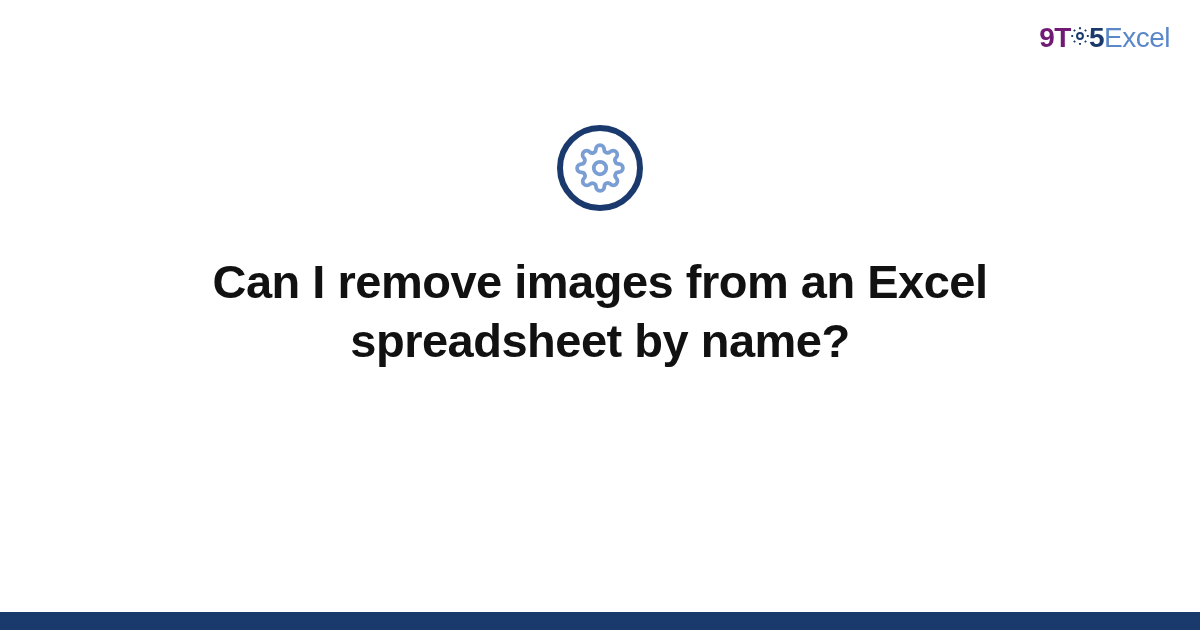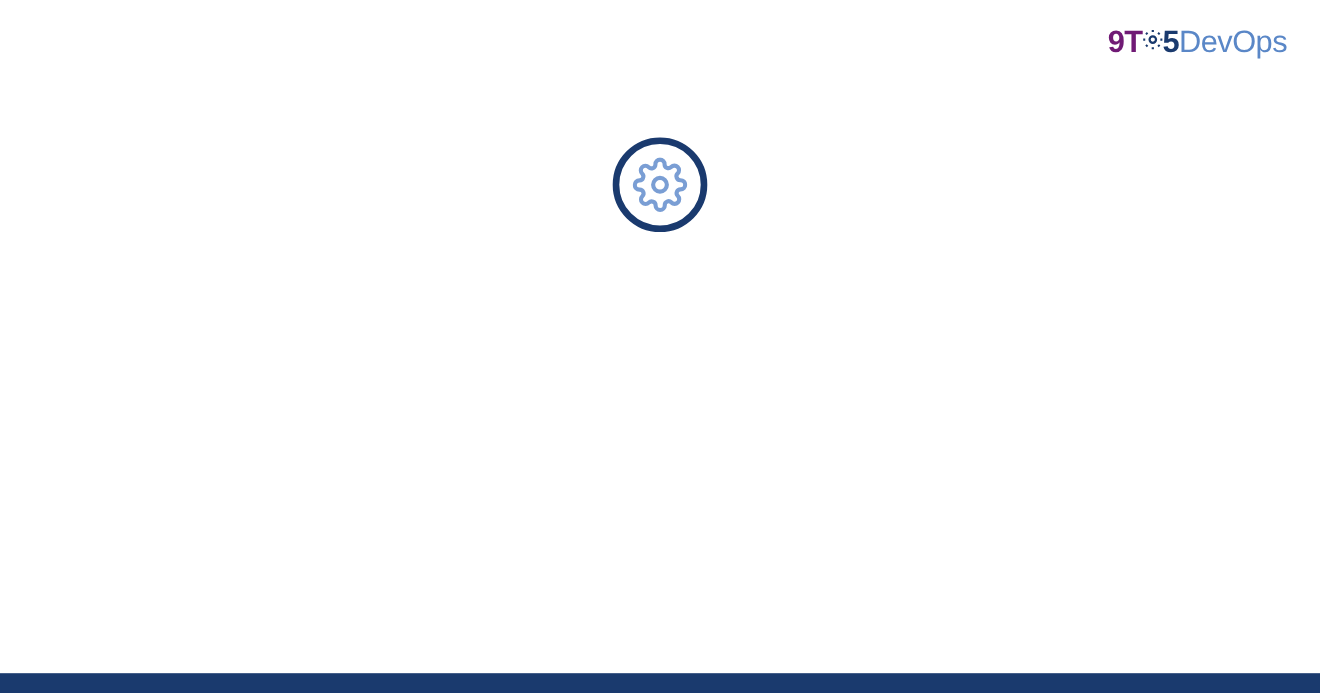--- a/index.html
+++ b/index.html
@@ -79,25 +79,26 @@
       background: #1a3a6e;
     }
   </style>
 </head>
 <body>
 
 <div class="logo">
   <span class="logo-9t">9T</span><span class="logo-gear"><svg width="22" height="22" viewBox="0 0 24 24" fill="none" stroke="#1a3a6e" stroke-width="2.2">
         <circle cx="12" cy="12" r="3.2"></circle>
         <path d="M12 2.5v2M12 19.5v2M21.5 12h-2M4.5 12h-2M18.7 5.3l-1.4 1.4M6.7 17.3l-1.4 1.4M18.7 18.7l-1.4-1.4M6.7 6.7L5.3 5.3"></path>
-      </svg></span><span class="logo-5">5</span><span class="logo-devops">DevOps</span>
+      </svg></span><span class="logo-5">5</span><span class="logo-devops">Excel</span>
 </div>
 
 <div class="content">
   <div class="icon-circle">
     <svg width="50" height="50" viewBox="0 0 24 24" fill="none" stroke="#7a9ed4" stroke-width="1.8" stroke-linecap="round" stroke-linejoin="round">
       <circle cx="12" cy="12" r="3"></circle>
       <path d="M19.4 15a1.65 1.65 0 0 0 .33 1.82l.06.06a2 2 0 0 1 0 2.83 2 2 0 0 1-2.83 0l-.06-.06a1.65 1.65 0 0 0-1.82-.33 1.65 1.65 0 0 0-1 1.51V21a2 2 0 0 1-2 2 2 2 0 0 1-2-2v-.09A1.65 1.65 0 0 0 9 19.4a1.65 1.65 0 0 0-1.82.33l-.06.06a2 2 0 0 1-2.83 0 2 2 0 0 1 0-2.83l.06-.06a1.65 1.65 0 0 0 .33-1.82 1.65 1.65 0 0 0-1.51-1H3a2 2 0 0 1-2-2 2 2 0 0 1 2-2h.09A1.65 1.65 0 0 0 4.6 9a1.65 1.65 0 0 0-.33-1.82l-.06-.06a2 2 0 0 1 0-2.83 2 2 0 0 1 2.83 0l.06.06a1.65 1.65 0 0 0 1.82.33H9a1.65 1.65 0 0 0 1-1.51V3a2 2 0 0 1 2-2 2 2 0 0 1 2 2v.09a1.65 1.65 0 0 0 1 1.51 1.65 1.65 0 0 0 1.82-.33l.06-.06a2 2 0 0 1 2.83 0 2 2 0 0 1 0 2.83l-.06.06a1.65 1.65 0 0 0-.33 1.82V9a1.65 1.65 0 0 0 1.51 1H21a2 2 0 0 1 2 2 2 2 0 0 1-2 2h-.09a1.65 1.65 0 0 0-1.51 1z"></path>
     </svg>
   </div>
+  <h1 class="title">Can I remove images from an Excel spreadsheet by name?</h1>
 </div>
 
 <div class="footer-bar"></div>
 
 </body></html>

